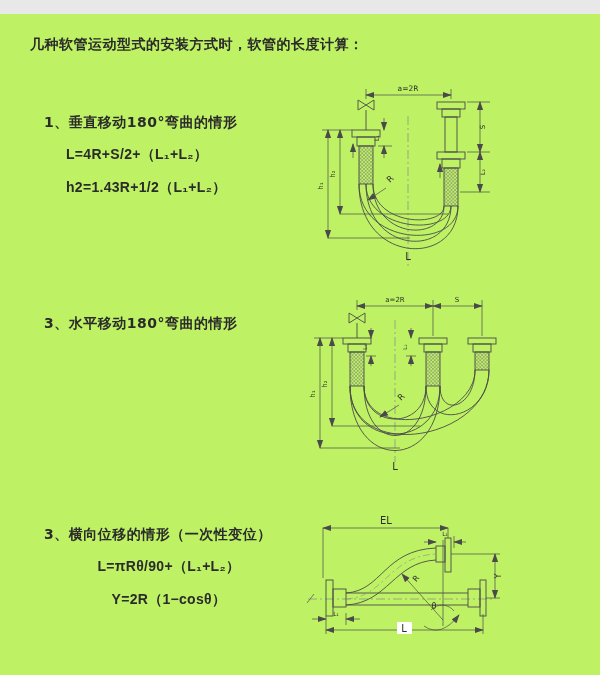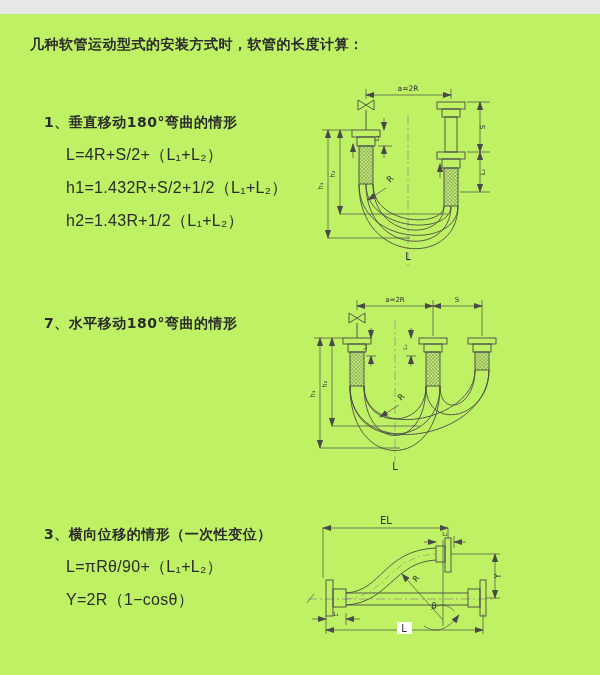--- a/index.html
+++ b/index.html
@@ -9,50 +9,49 @@
     font-family:"DejaVu Sans","Liberation Sans",sans-serif;
     color:#2b2b2b;
   }
   .title{
     position:absolute;left:30px;top:22px;
     font-size:14px;font-weight:700;letter-spacing:.5px;white-space:nowrap;
   }
   .section{position:absolute;left:44px;white-space:nowrap;}
   .sec-head{font-size:14px;font-weight:700;margin:0 0 13px 0;letter-spacing:.5px;}
   .formula{
-    font-size:16px;font-weight:400;line-height:19px;
+    font-size:14px;font-weight:700;line-height:19px;
     margin:0 0 14px 22px;letter-spacing:.3px;
     font-family:"Liberation Sans","DejaVu Sans",sans-serif;
   }
   svg.diag{position:absolute;}
   .ln{stroke:#4a4a4a;stroke-width:0.9;fill:none;}
   .thin{stroke:#4a4a4a;stroke-width:0.7;fill:none;}
   .cl{stroke:#8a8a8a;stroke-width:0.7;fill:none;stroke-dasharray:9 3 2 3;}
   .hose-dash{stroke:#8a8a8a;stroke-width:0.6;fill:none;stroke-dasharray:7 3 2 3;}
   text.dl{fill:#2f2f2f;font-family:"DejaVu Sans","Liberation Sans",sans-serif;}
 </style>
 </head>
 <body>
 
 <div class="page">
 
   <div class="title">几种软管运动型式的安装方式时，软管的长度计算：</div>
 
   <div class="section" style="top:100px;">
     <div class="sec-head">1、垂直移动180°弯曲的情形</div>
     <div class="formula">L=4R+S/2+（L₁+L₂）</div>
-    <div class="formula">h1=1.432R+S/2+1/2（L₁+L₂）</div>
     <div class="formula">h2=1.43R+1/2（L₁+L₂）</div>
   </div>
 
   <div class="section" style="top:301px;">
-    <div class="sec-head">7、水平移动180°弯曲的情形</div>
+    <div class="sec-head">3、水平移动180°弯曲的情形</div>
   </div>
 
-  <div class="section" style="top:512px;">
+  <div class="section" style="top:512px;text-align:center;">
     <div class="sec-head">3、横向位移的情形（一次性变位）</div>
     <div class="formula">L=πRθ/90+（L₁+L₂）</div>
     <div class="formula">Y=2R（1−cosθ）</div>
   </div>
 
   <svg class="diag" style="left:308px;top:64px;" width="290" height="205" viewBox="0 0 290 205">
     <defs>
       <marker id="ar1" viewBox="0 0 10 10" refX="9" refY="5" markerWidth="9" markerHeight="9" orient="auto-start-reverse" markerUnits="userSpaceOnUse">
         <path d="M0,1.5 L10,5 L0,8.5 Z" fill="#4a4a4a"></path>
       </marker>

